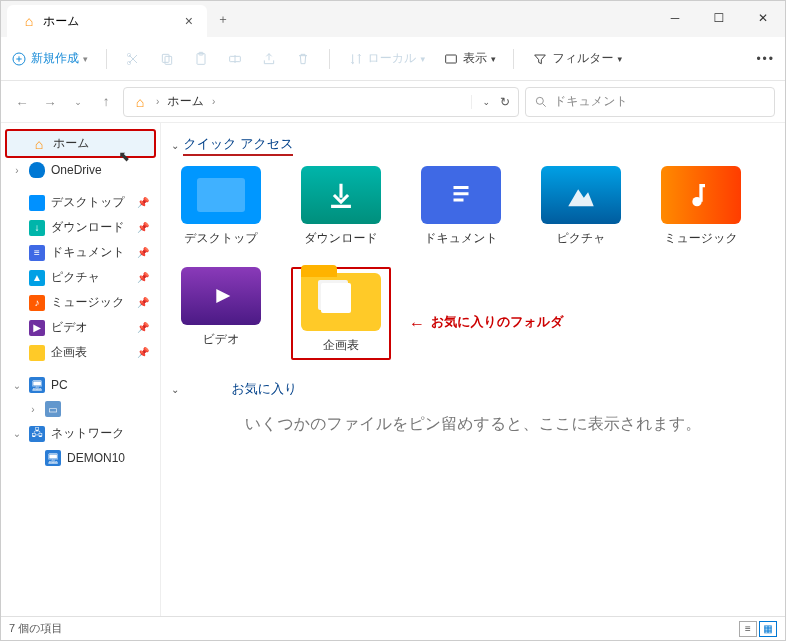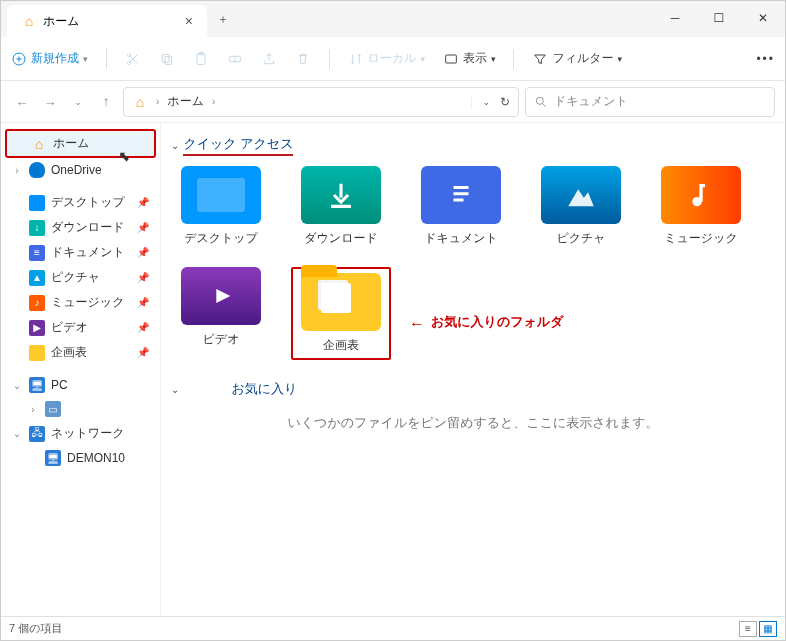--- a/index.html
+++ b/index.html
@@ -71,21 +71,21 @@
 .icon-lg.picture { background: linear-gradient(#00a0e5,#005c9e); display:flex; align-items:center; justify-content:center; }
 .icon-lg.music { background: linear-gradient(90deg,#ff8a00,#ff3d00); display:flex; align-items:center; justify-content:center; }
 .icon-lg.video { background: linear-gradient(#8a3ab9,#4b1a85); display:flex; align-items:center; justify-content:center; }
 .icon-lg.folder { background: #ffca28; border-radius: 0 6px 6px 6px; position: relative; }
 .icon-lg.folder::before { content:""; position:absolute; top:-8px; left:0; width:36px; height:12px; background:#ffb300; border-radius:4px 4px 0 0; }
 .icon-lg.folder::after { content:""; position:absolute; top:10px; left:20px; width:30px; height:30px; background:#fff; border-radius:2px; box-shadow:-3px -3px 0 #f4f4f4; }
 
 .annotation { color: #cc0000; font-size: 13px; font-weight: bold; position: absolute; display:flex; gap:6px; }
 .annotation .arrow { font-size: 16px; }
 
-.favorites-msg { color: #777; font-size: 13px; text-align: center; margin: 16px 0; }
+.favorites-msg { color: #777; font-size: 16px; text-align: center; margin: 16px 0; }
 
 .statusbar { height: 24px; border-top: 1px solid #e0e0e0; display: flex; align-items: center; padding: 0 8px; font-size: 11px; color: #555; }
 .viewbtns { margin-left: auto; display: flex; gap: 2px; }
 .viewbtn { width: 18px; height: 16px; border: 1px solid #aaa; display:flex; align-items:center; justify-content:center; font-size:10px; }
 .viewbtn.active { border-color: #0078d4; color:#0078d4; }
 </style>
 </head>
 <body>
 
 <div class="window">

